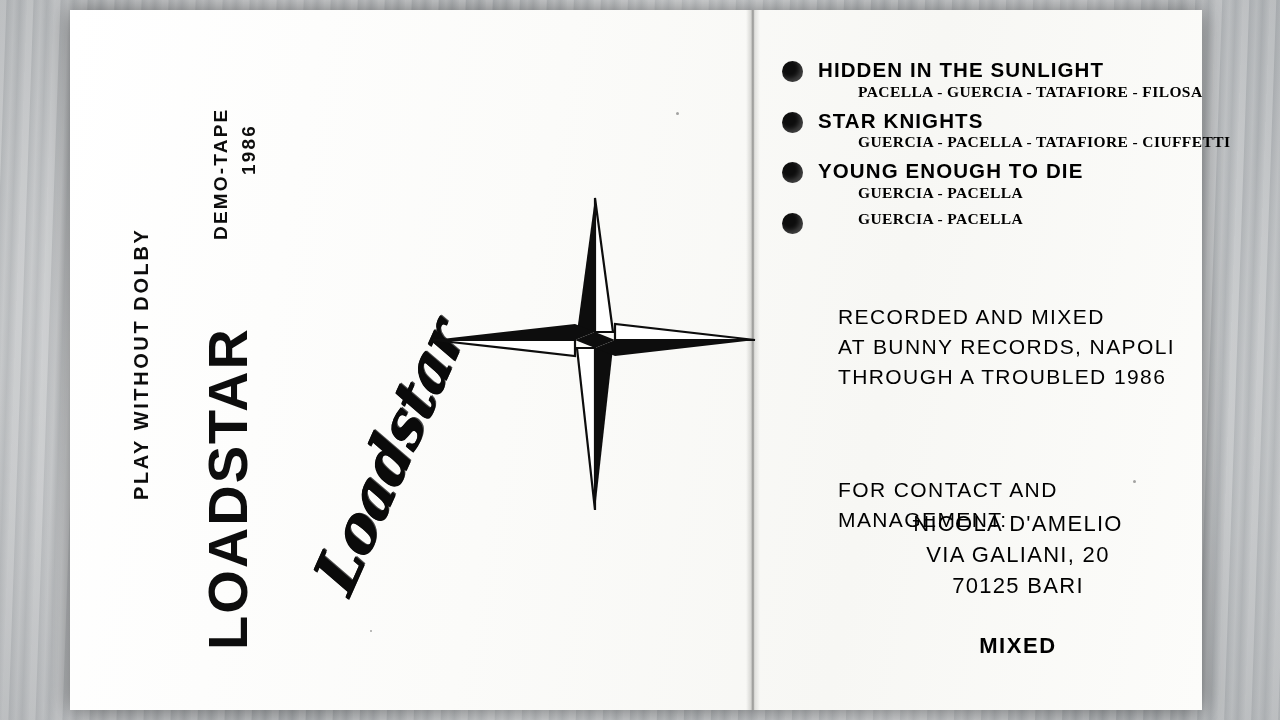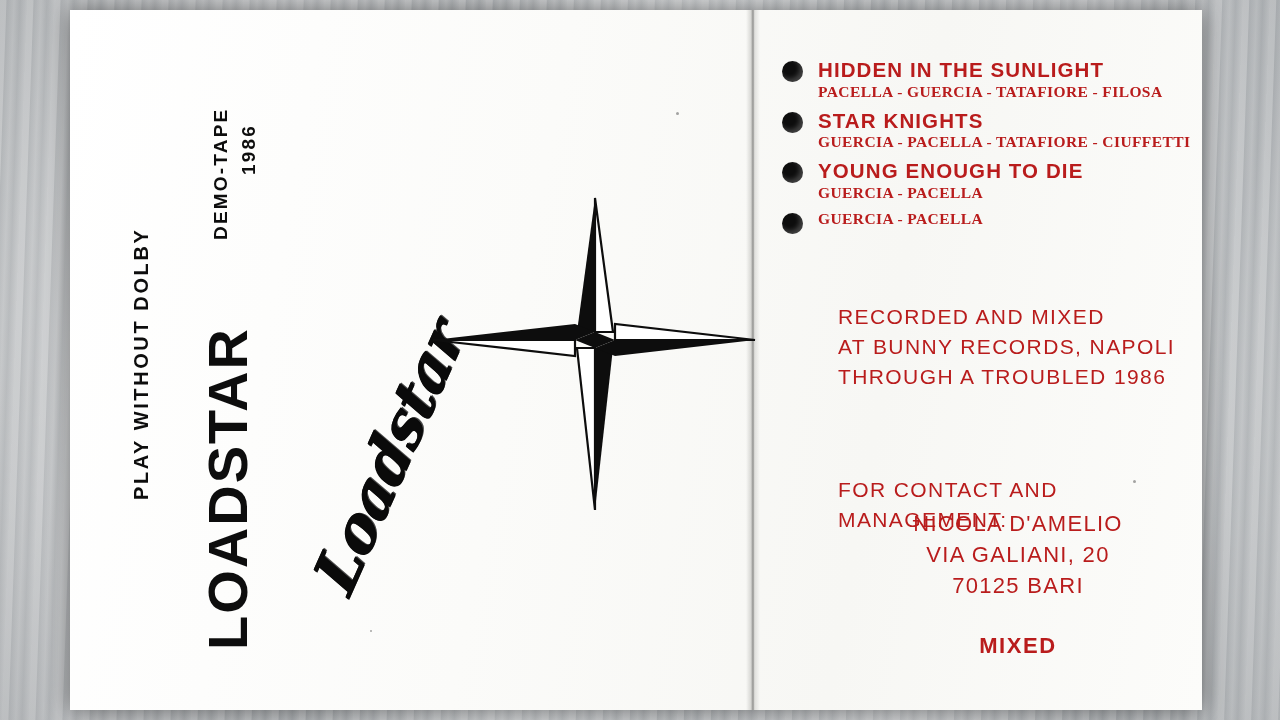--- a/index.html
+++ b/index.html
@@ -146,21 +146,21 @@
     height: 420px;
   }
 
   
   #backpanel {
     position: absolute;
     left: 700px;
     top: 0;
     width: 432px;
     height: 700px;
-    color: #b91c1c;
+    color: #000000;
   }
 
   .track-list {
     position: absolute;
     left: 8px;
     top: 48px;
     width: 430px;
   }
   .track {
     position: relative;
@@ -184,20 +184,21 @@
     line-height: 1.15;
     white-space: nowrap;
   }
   .track-credits {
     font-family: "Liberation Serif", serif;
     font-size: 15.5px;
     font-weight: 700;
     letter-spacing: 0.4px;
     margin-top: 1px;
     white-space: nowrap;
+    margin-left: 40px;
   }
 
   .block {
     position: absolute;
     left: 68px;
     white-space: pre-line;
     font-size: 21px;
     letter-spacing: 1.4px;
     line-height: 1.42;
   }

